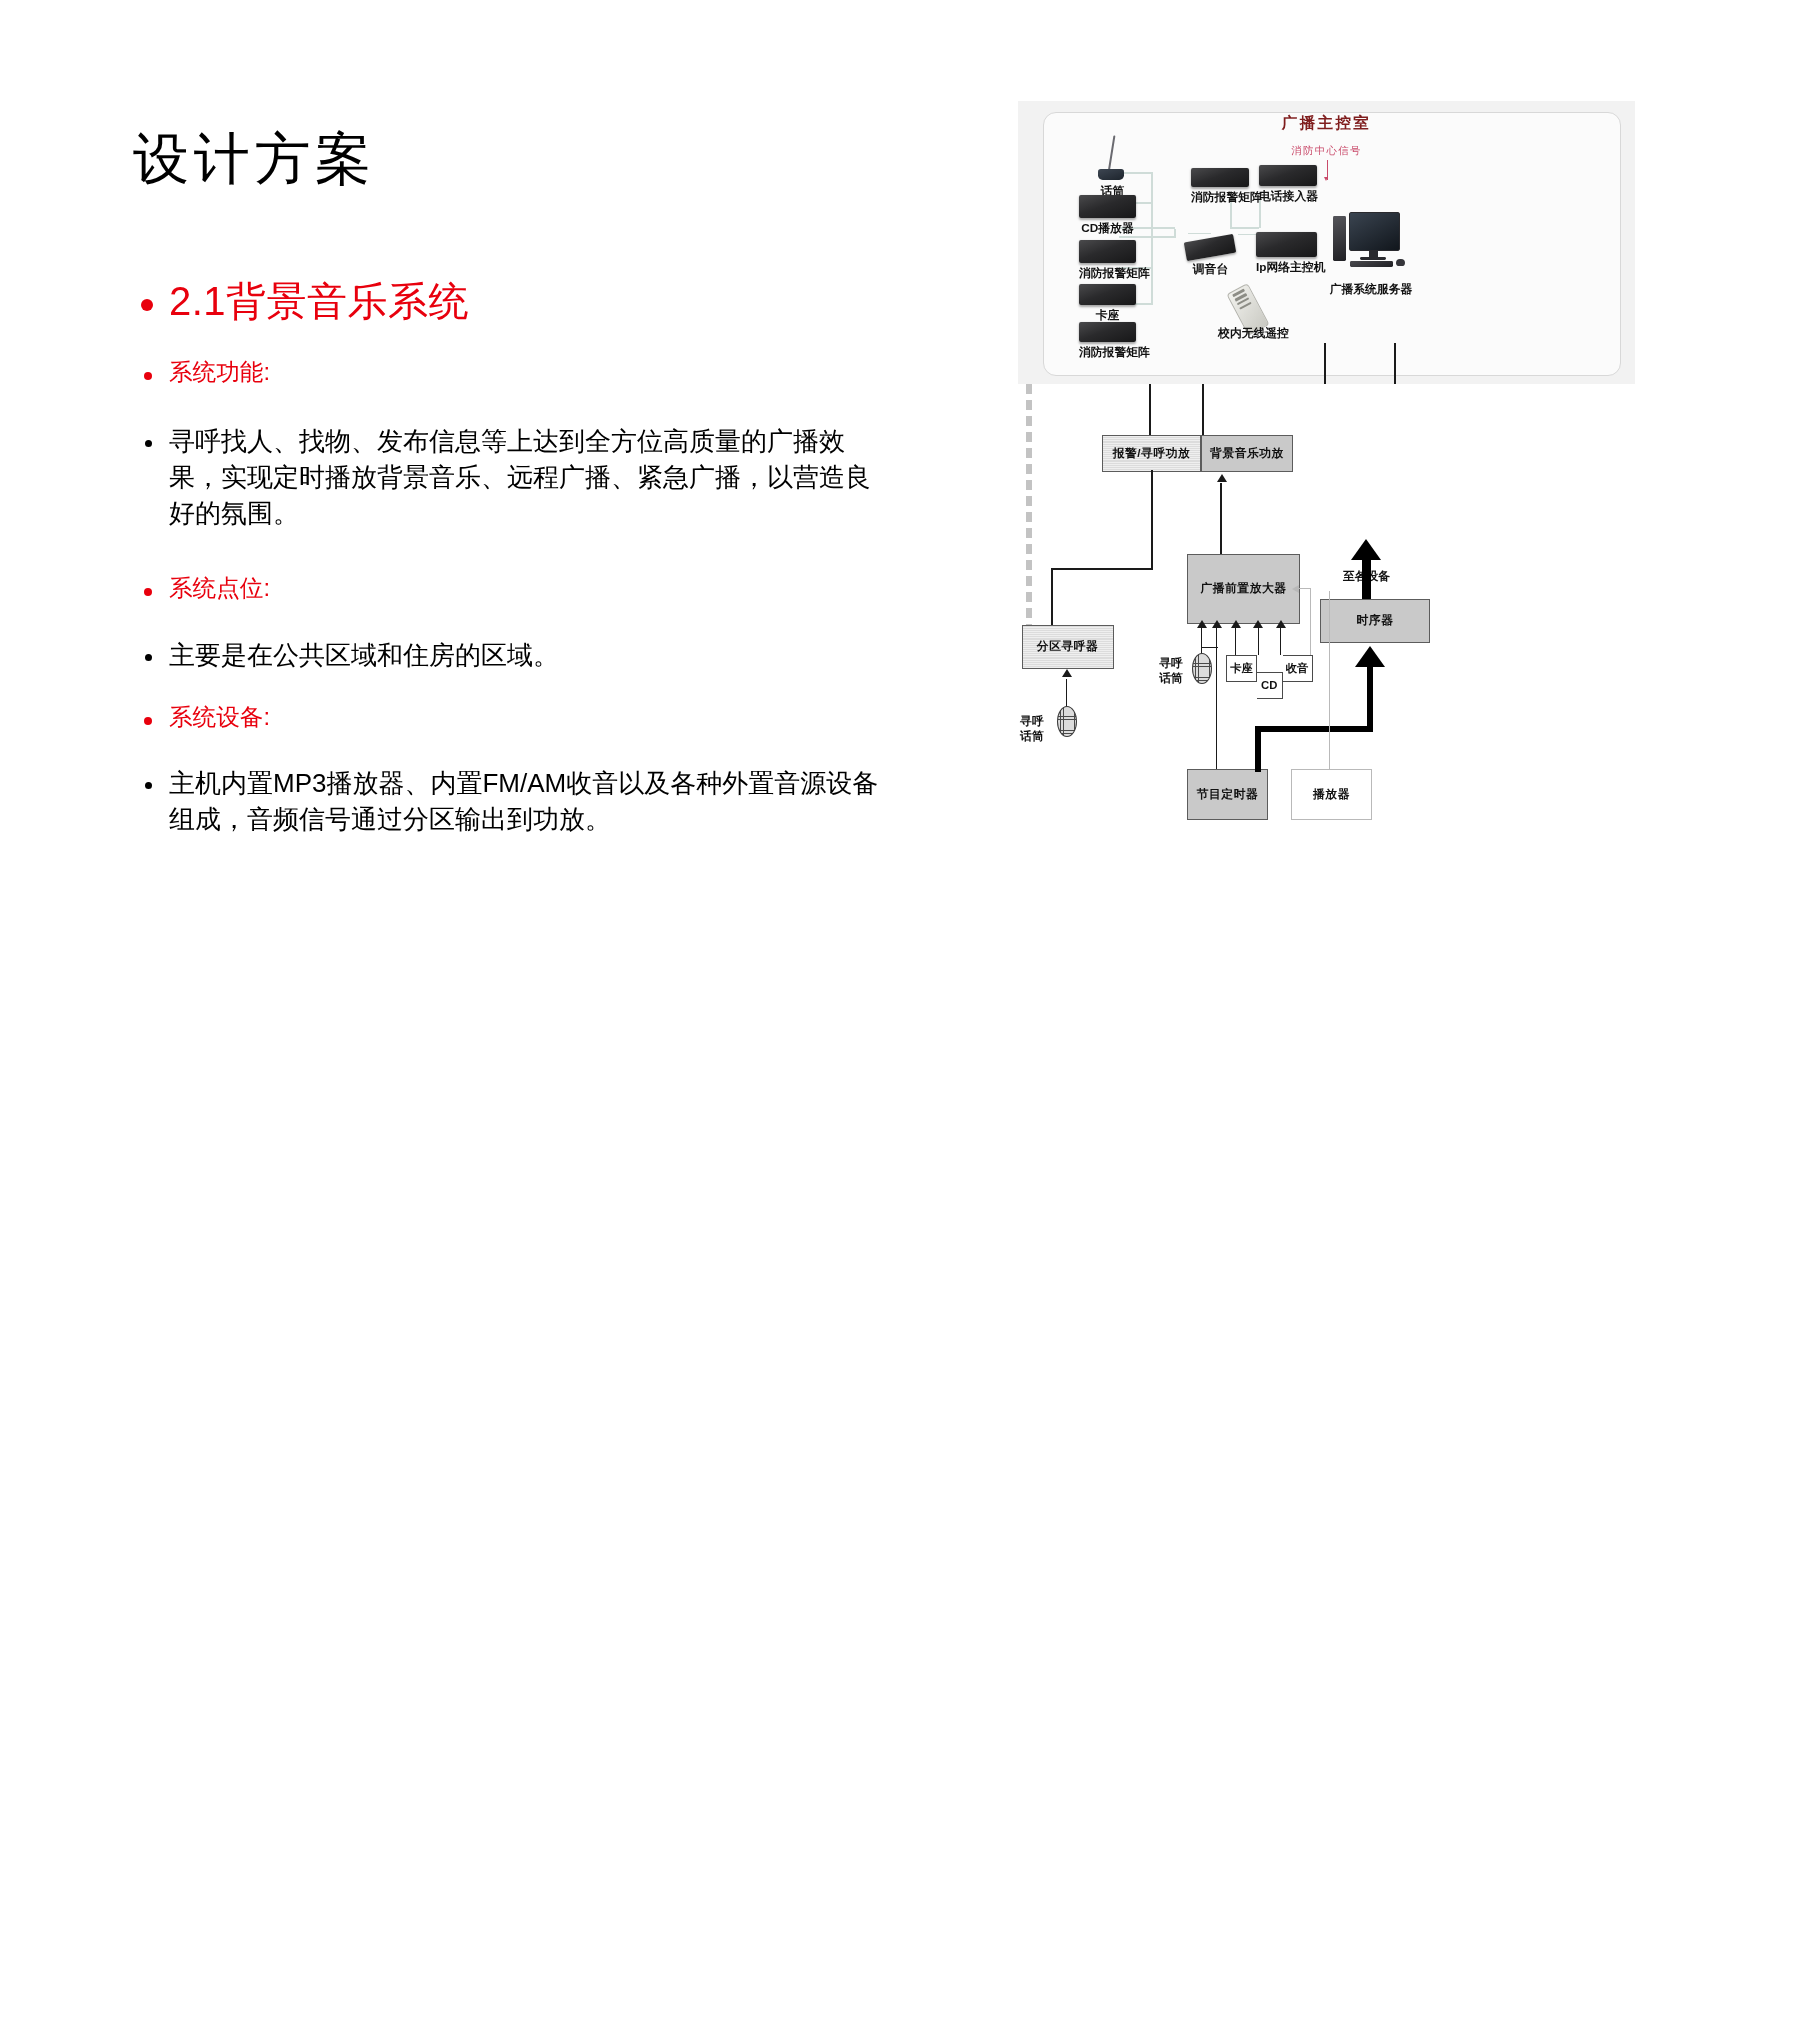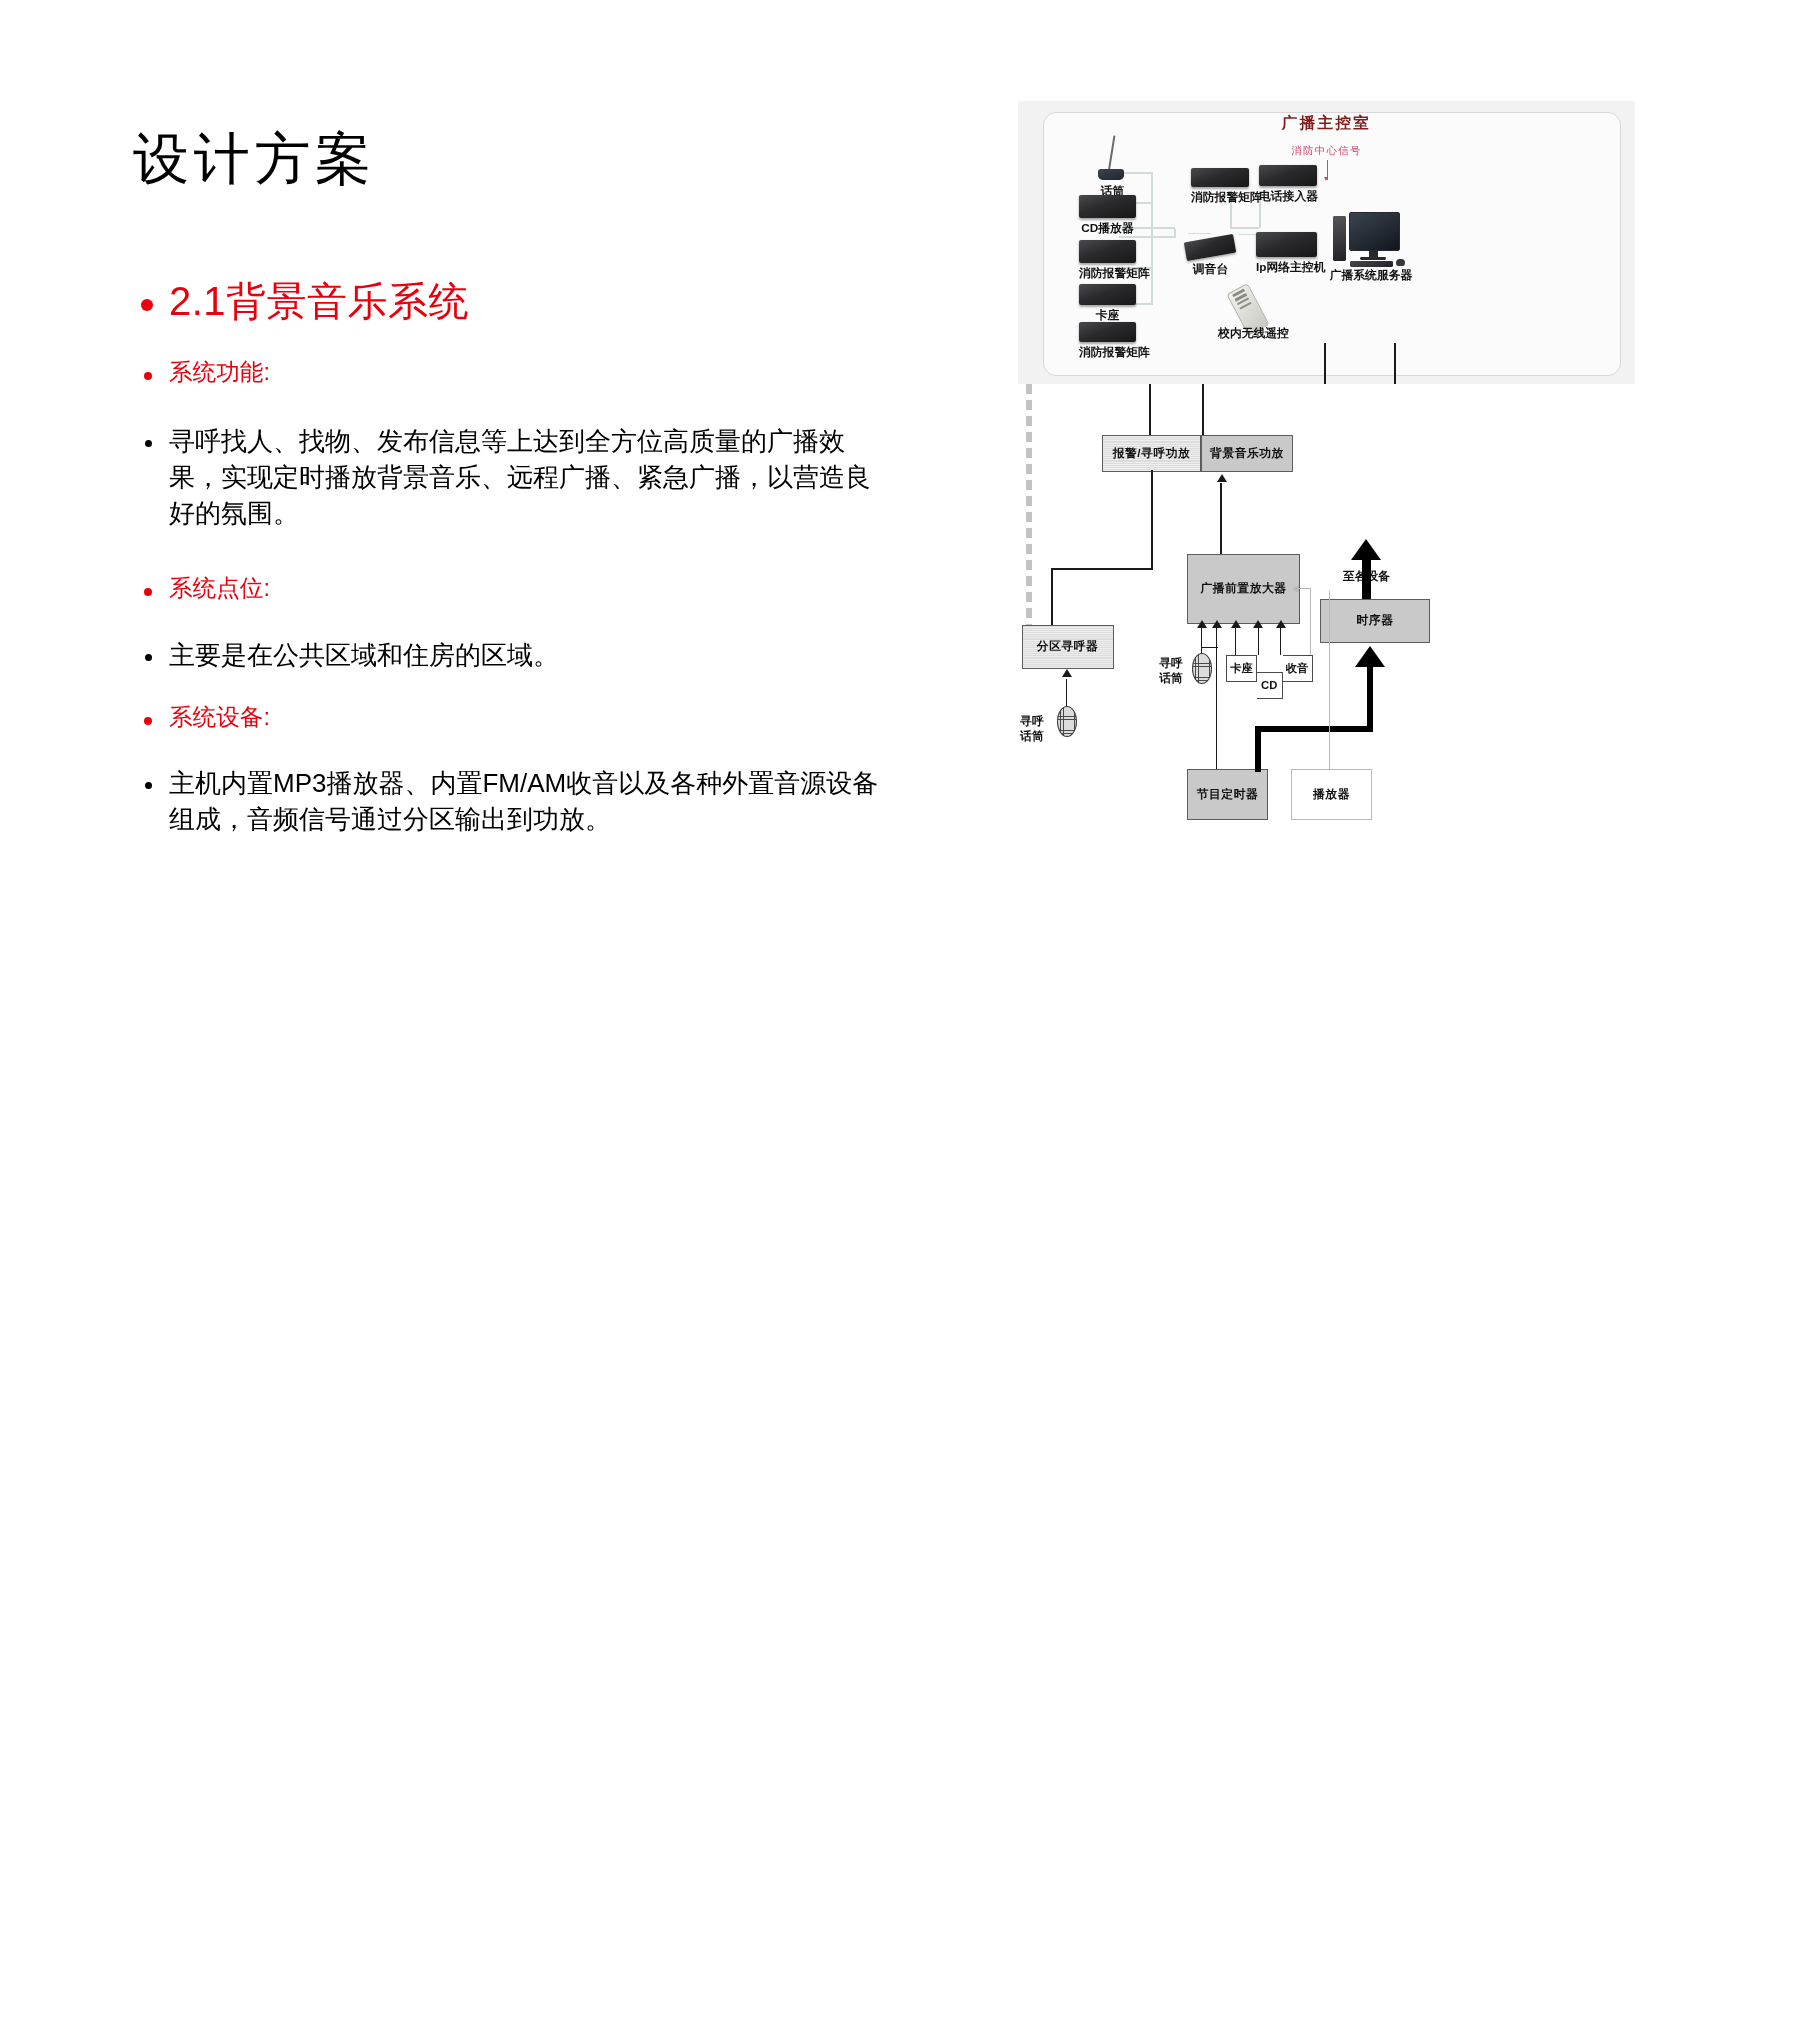--- a/index.html
+++ b/index.html
@@ -365,21 +365,21 @@
         </div>
 
         <div class="pc" style="left:315px;top:111px;width:75px;height:57px;">
           <span class="tower"></span>
           <span class="screen"></span>
           <span class="stand"></span>
           <span class="foot"></span>
           <span class="kbd"></span>
           <span class="mouse"></span>
         </div>
-        <div class="dev" style="left:306px;top:164px;width:94px;">
+        <div class="dev" style="left:306px;top:178px;width:94px;">
           <div class="cap">广播系统服务器</div>
         </div>
 
         <div class="remote" style="left:218px;top:185px;">
           <i></i>
           <i></i>
           <i></i>
           <i></i>
         </div>
         <div class="dev" style="left:193px;top:222px;width:85px;">

